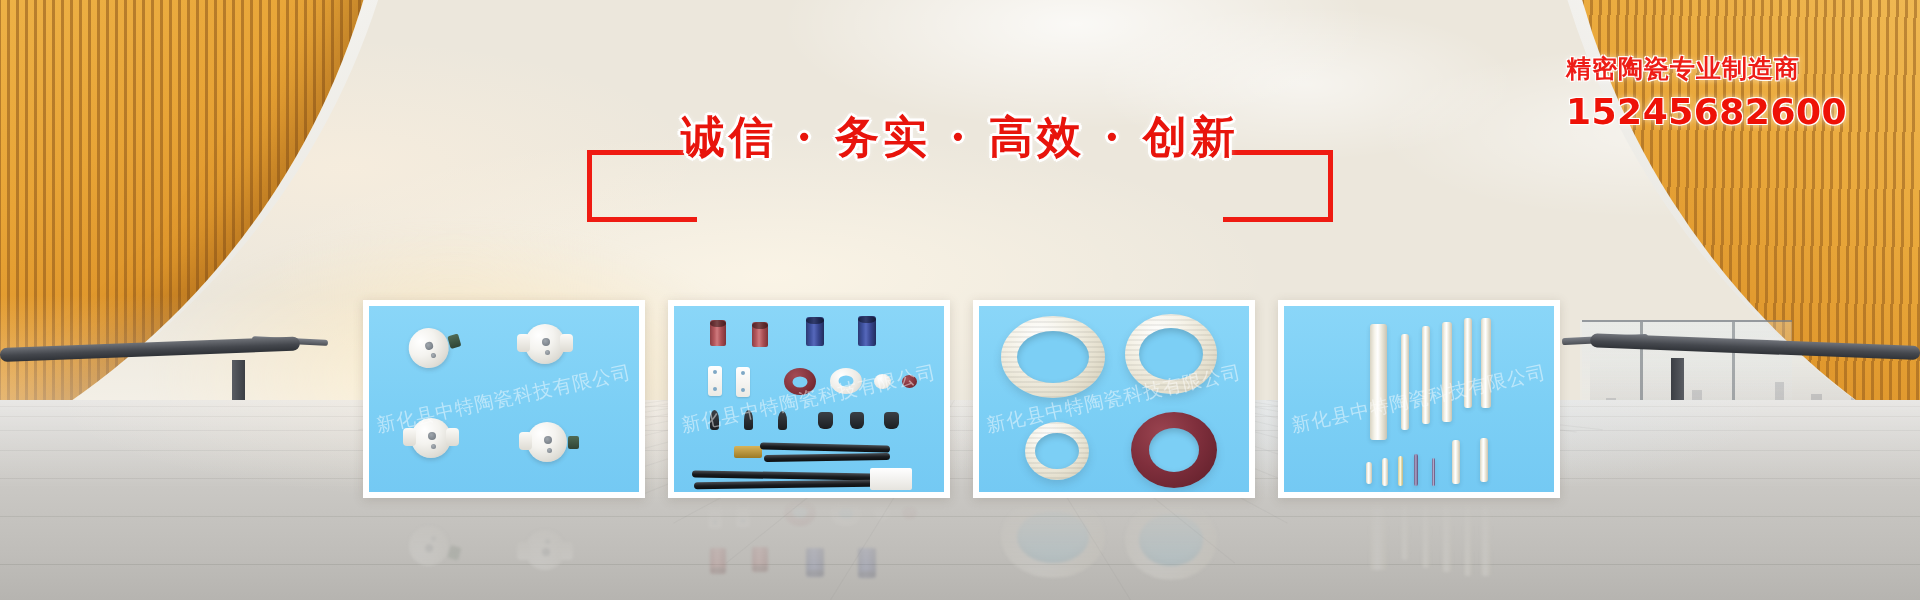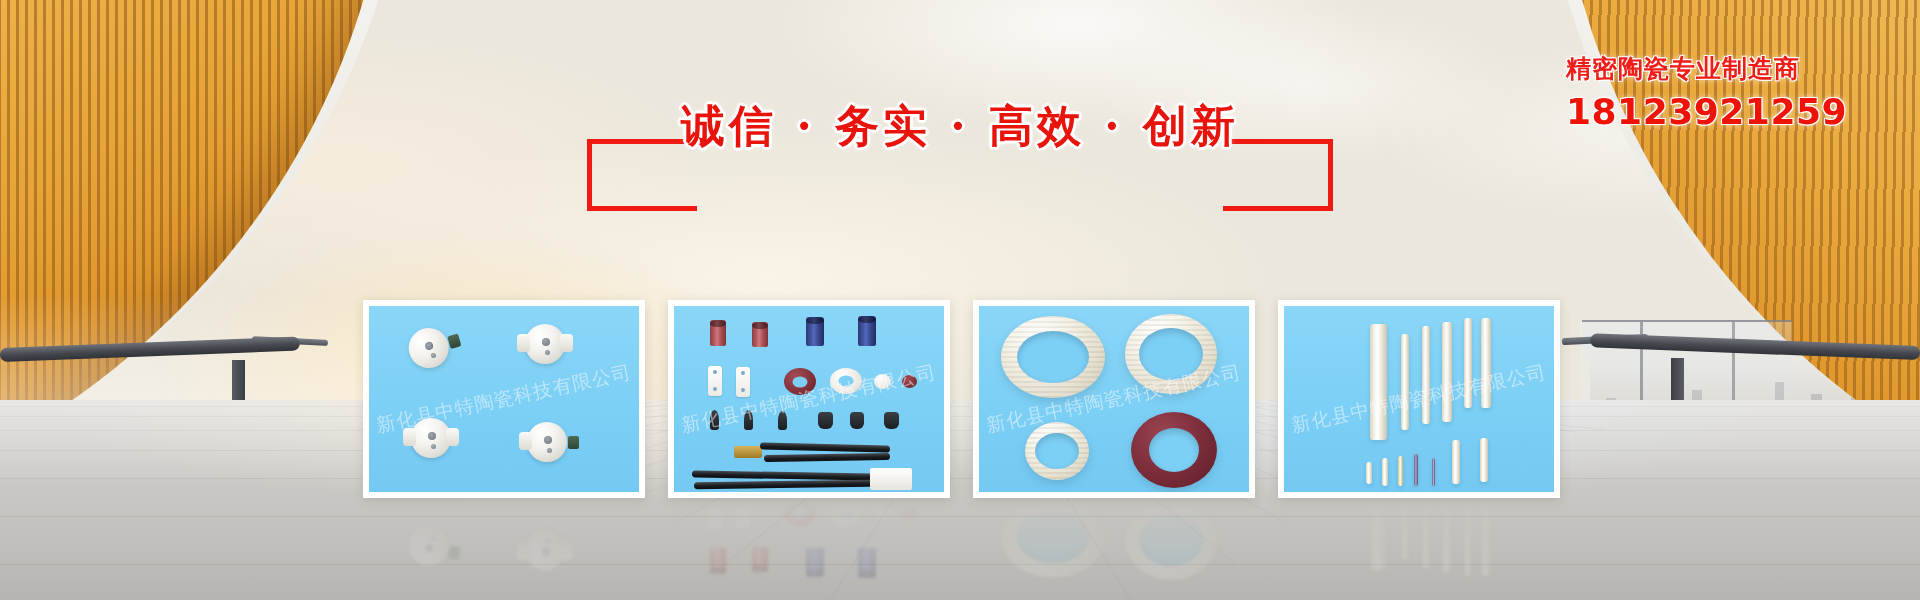--- a/index.html
+++ b/index.html
@@ -241,21 +241,21 @@
   .ring.mar{background:radial-gradient(circle at 36% 28%, #9a4450 0%, #7f2f3c 46%, #5c1d28 100%);}
 
   
   .rod{position:absolute;border-radius:3px;
     background:linear-gradient(to right,#d8d3c2 0%,#f7f5ec 28%,#ffffff 46%,#ece8da 68%,#c9c4b3 100%);
     box-shadow:0 2px 4px rgba(40,70,90,.16);}
   .rod.v{background:linear-gradient(to right,#6b5f86 0%,#9b8fb4 34%,#b3a8c8 50%,#8176a0 70%,#5d527a 100%);}
   .rod.y{background:linear-gradient(to right,#cfc79a 0%,#f2ecc6 32%,#fbf7df 50%,#e0d9ab 70%,#bdb486 100%);}
 
   
-  .slogan{position:absolute;left:580px;top:89px;width:760px;height:130px;}
+  .slogan{position:absolute;left:580px;top:100px;width:760px;height:130px;}
   .bracket{position:absolute;width:100%;height:100%;pointer-events:none;}
   .bracket span{position:absolute;background:#ef1b12;}
   .bl-top{left:7px;top:50px;width:110px;height:5px;}
   .bl-side{left:7px;top:50px;width:5px;height:72px;}
   .bl-bot{left:7px;top:117px;width:110px;height:5px;}
   .br-top{right:7px;top:50px;width:110px;height:5px;}
   .br-side{right:7px;top:50px;width:5px;height:72px;}
   .br-bot{right:7px;top:117px;width:110px;height:5px;}
 
   .slogan-cn{
@@ -402,21 +402,21 @@
         <span class="bl-bot"></span>
       <span class="br-top"></span>
         <span class="br-side"></span>
         <span class="br-bot"></span>
     </div>
     <div class="slogan-cn">诚信 · 务实 · 高效 · 创新</div>
   </div>
 
   <div class="contact">
     <div class="line1">精密陶瓷专业制造商</div>
-    <div class="phone">18123921259</div>
+    <div class="phone">15245682600</div>
   </div>
 
   <div class="panels">
 
     <div class="panel" id="p1">
       <div class="inner">
         <div class="holder" style="left:34px;top:20px;transform:rotate(-16deg);">
           <div class="body"></div>
             <div class="h1"></div>
             <div class="h2"></div>

